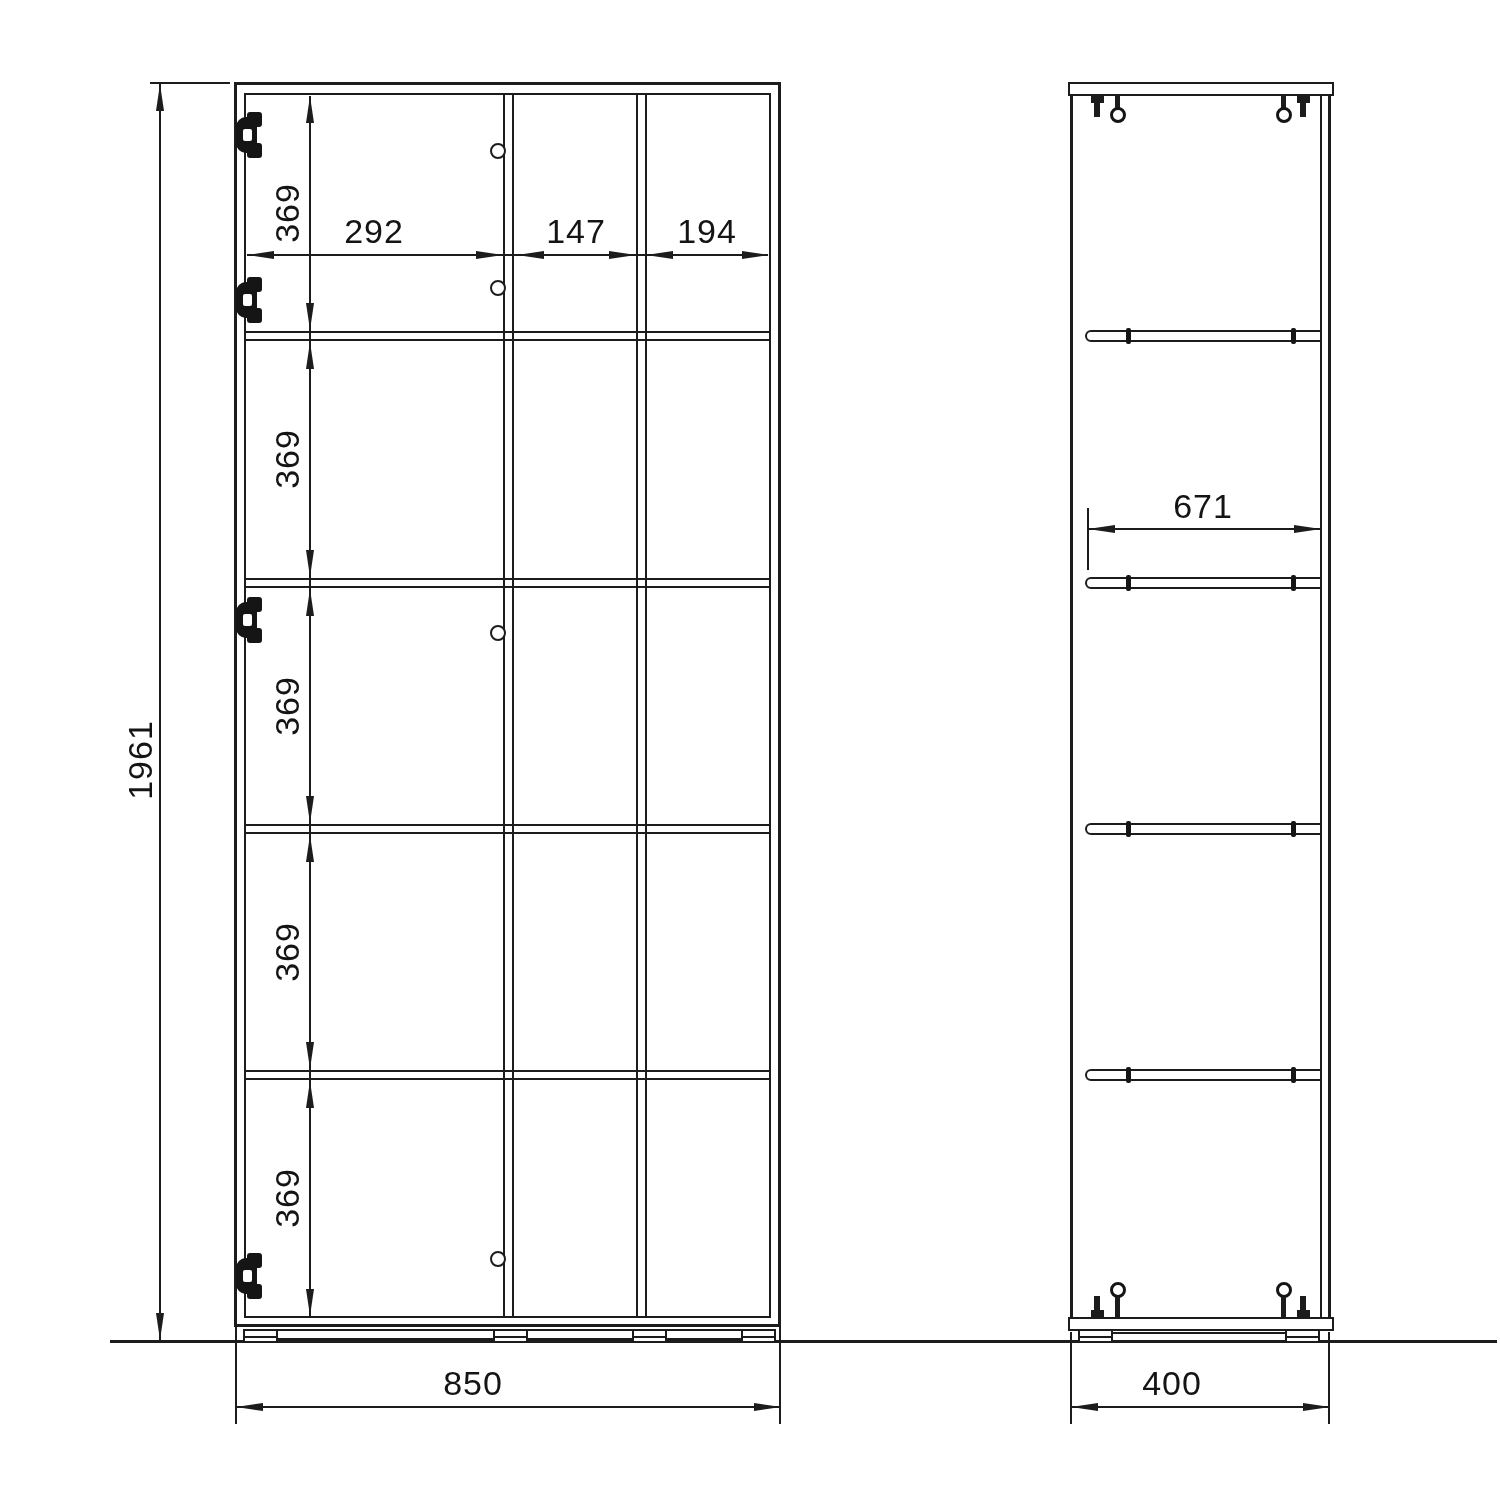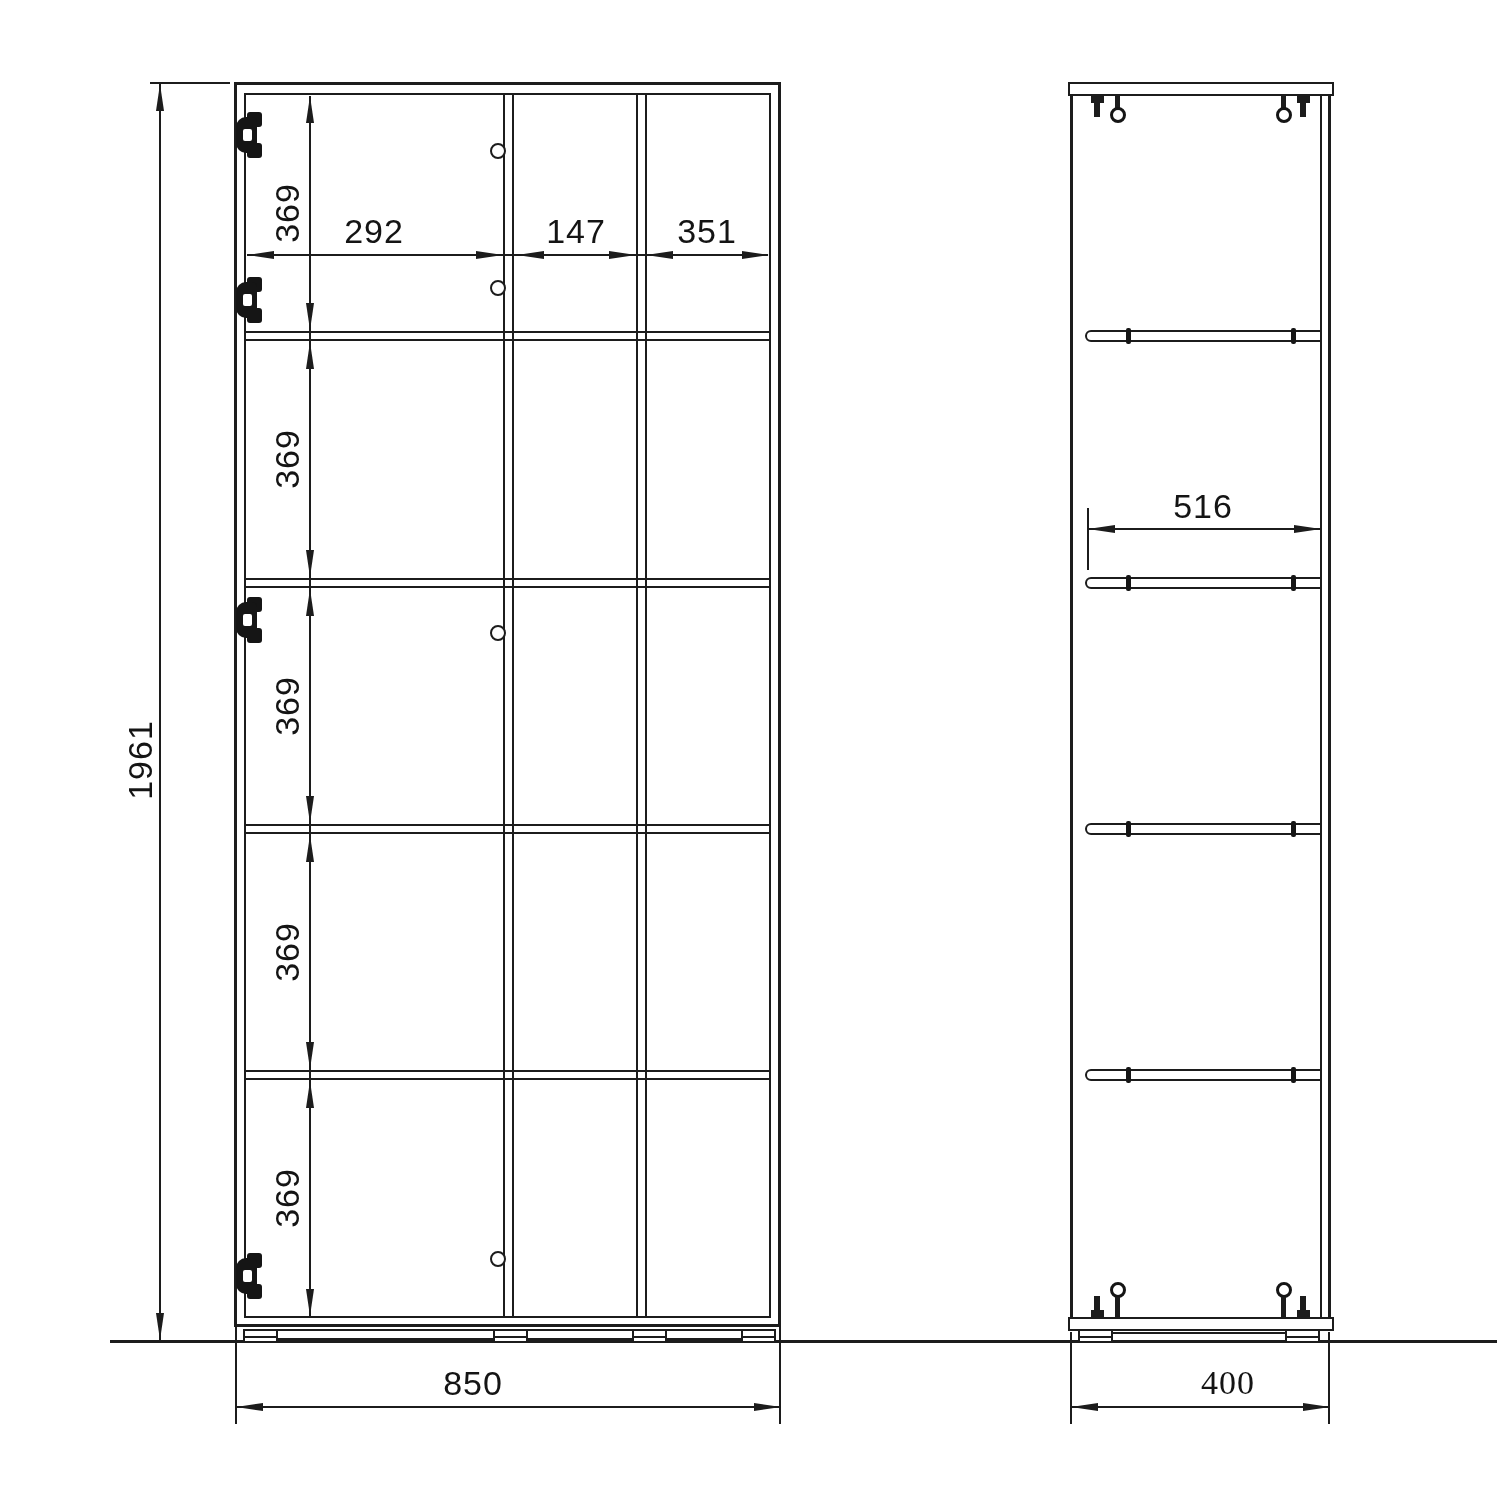--- a/index.html
+++ b/index.html
@@ -92,21 +92,21 @@
 
   <div class="ln" style="left:247px; top:254px; width:521px; height:2px;"></div>
   <div class="arr arr-l" style="left:247px; top:251px;"></div>
   <div class="arr arr-r" style="left:476px; top:251px;"></div>
   <div class="arr arr-l" style="left:517px; top:251px;"></div>
   <div class="arr arr-r" style="left:609px; top:251px;"></div>
   <div class="arr arr-l" style="left:646px; top:251px;"></div>
   <div class="arr arr-r" style="left:742px; top:251px;"></div>
   <div class="dim" style="left:374px; top:231px;">292</div>
   <div class="dim" style="left:576px; top:231px;">147</div>
-  <div class="dim" style="left:707px; top:231px;">351</div>
+  <div class="dim" style="left:707px; top:231px;">194</div>
 
   <div class="ln" style="left:309px; top:96px; width:2px; height:1220px;"></div>
   <div class="arr arr-u" style="left:306px; top:96px;"></div>
   <div class="arr arr-d" style="left:306px; top:303px;"></div>
   <div class="arr arr-u" style="left:306px; top:342px;"></div>
   <div class="arr arr-d" style="left:306px; top:550px;"></div>
   <div class="arr arr-u" style="left:306px; top:589px;"></div>
   <div class="arr arr-d" style="left:306px; top:796px;"></div>
   <div class="arr arr-u" style="left:306px; top:835px;"></div>
   <div class="arr arr-d" style="left:306px; top:1042px;"></div>
@@ -179,30 +179,30 @@
   <div class="pin" style="left:1126px; top:821px;"></div>
   <div class="pin" style="left:1291px; top:821px;"></div>
   <div class="shelf" style="top:1069px;"></div>
   <div class="pin" style="left:1126px; top:1067px;"></div>
   <div class="pin" style="left:1291px; top:1067px;"></div>
 
   <div class="ln" style="left:1087px; top:508px; width:2px; height:62px;"></div>
   <div class="ln" style="left:1088px; top:528px; width:233px; height:2px;"></div>
   <div class="arr arr-l" style="left:1088px; top:525px;"></div>
   <div class="arr arr-r" style="left:1294px; top:525px;"></div>
-  <div class="dim" style="left:1203px; top:506px;">516</div>
+  <div class="dim" style="left:1203px; top:506px;">671</div>
 
   <div class="plinth" style="left:1113px; top:1332px; width:172px; height:10px;"></div>
   <div class="foot" style="left:1078px; top:1329px;">
       <div class="mid"></div>
     </div>
   <div class="foot" style="left:1285px; top:1329px;">
       <div class="mid"></div>
     </div>
 
   <div class="ln" style="left:1070px; top:1332px; width:2px; height:92px;"></div>
   <div class="ln" style="left:1328px; top:1332px; width:2px; height:92px;"></div>
   <div class="ln" style="left:1071px; top:1406px; width:259px; height:2px;"></div>
   <div class="arr arr-l" style="left:1071px; top:1403px;"></div>
   <div class="arr arr-r" style="left:1303px; top:1403px;"></div>
-  <div class="dim" style="left:1228px; top:1383px;font-family:Liberation Serif, serif;">400</div>
+  <div class="dim" style="left:1172px; top:1383px;">400</div>
 
 </div>
 
 </body></html>

